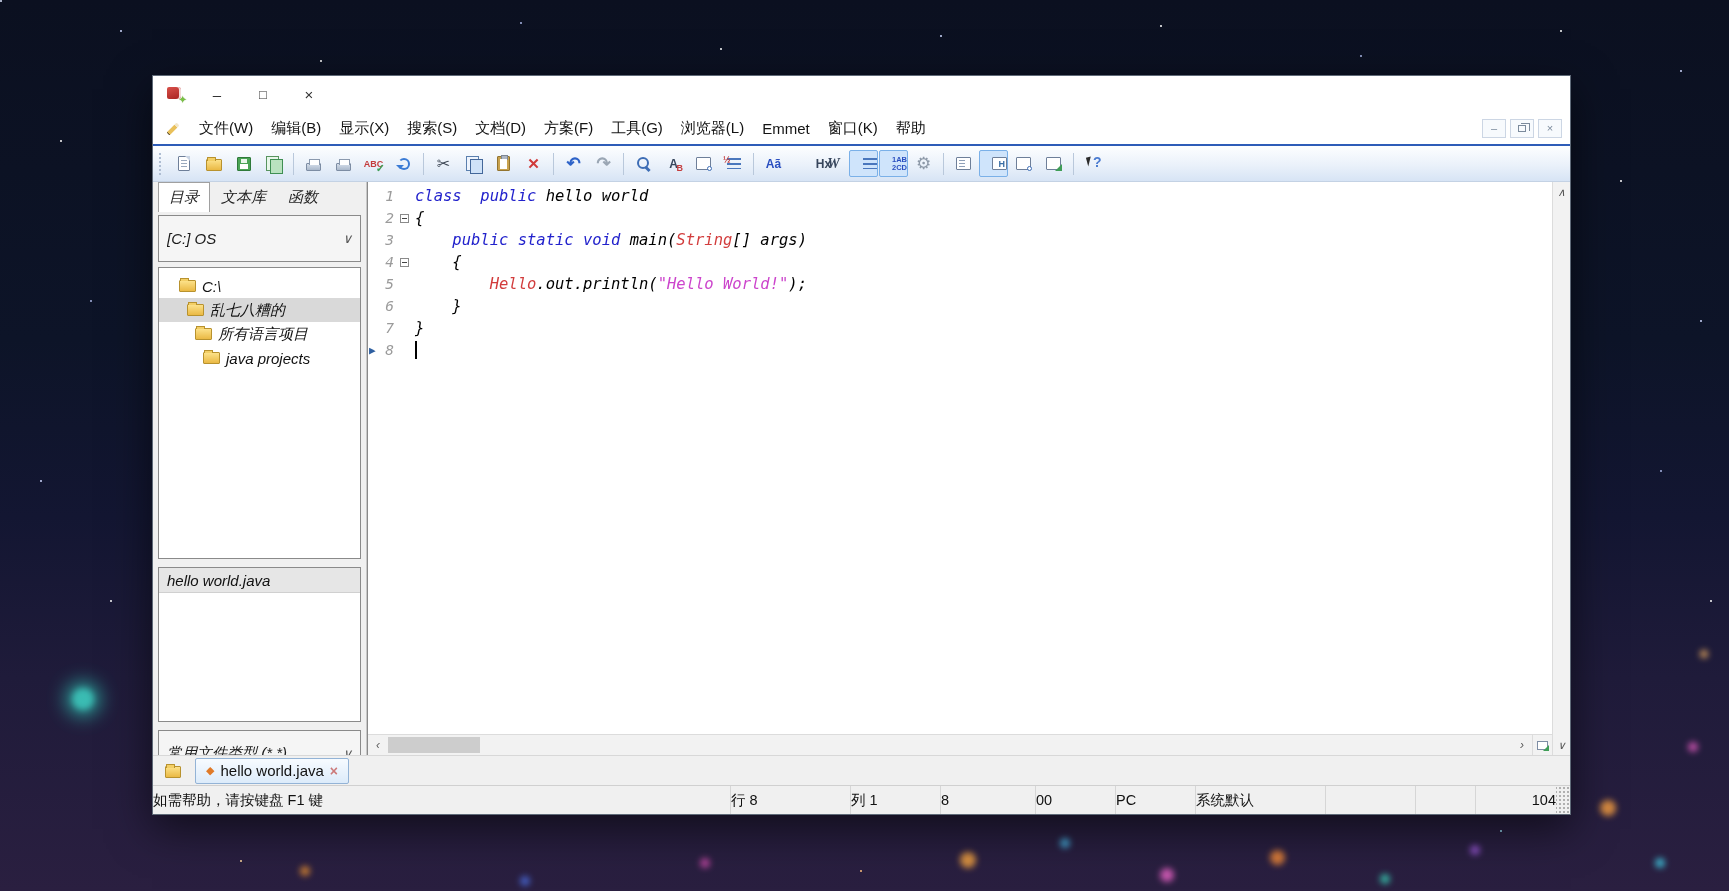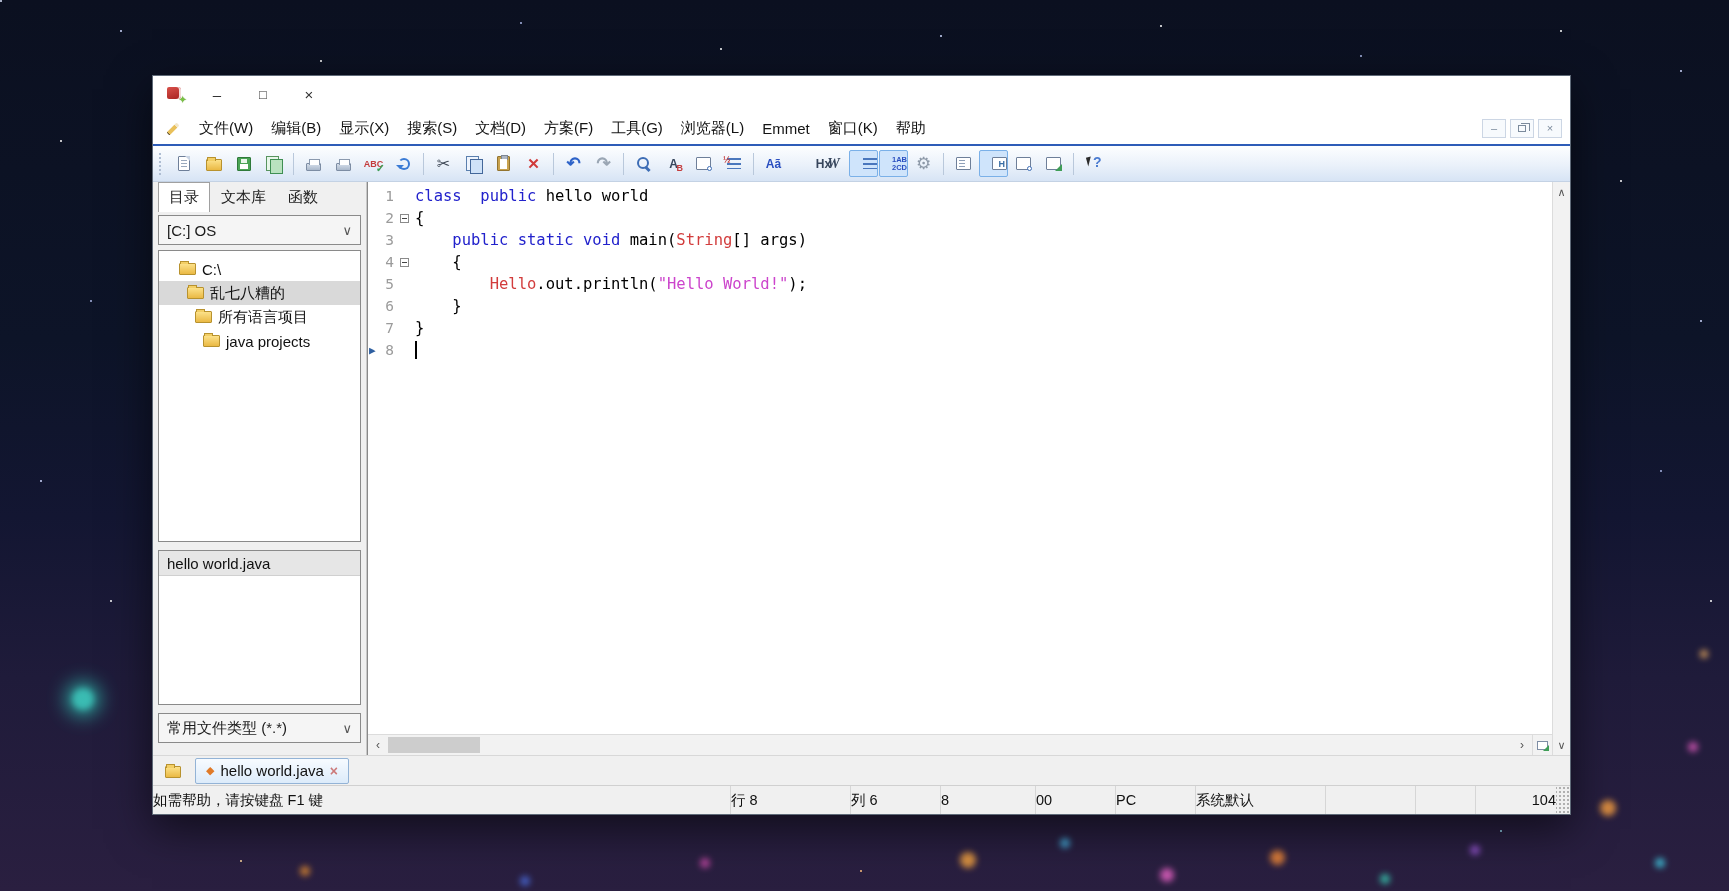--- a/index.html
+++ b/index.html
@@ -98,28 +98,28 @@
   .t-gear { color:#8d99a8; font-size:17px; }
   .t-case { color:#2a4fc0; font-weight:bold; font-size:12px; }
   .t-wrap { font-style:italic; font-family:"Liberation Serif",serif; font-weight:bold; font-size:14px; color:#37465c; }
   .ln-two { display:flex; flex-direction:column; align-items:flex-start; line-height:1; }
   .ln-two span { font-size:7.5px; font-weight:bold; color:#2a4fc0; }
   .repl-a { font-weight:bold; font-size:12px; color:#37465c; }
   .repl-b { font-weight:bold; font-size:9px; color:#c43c3c; position:absolute; right:4px; bottom:3px; }
   .sort-arrow { position:absolute; left:3px; top:4px; font-size:9px; color:#c43c3c; font-weight:bold; }
 
   
-  .content { flex:1; display:flex; min-height:0; background:#86efac; }
+  .content { flex:1; display:flex; min-height:0; background:#86efac;font-style:italic; }
 
   
   .sidebar { width:214px; flex:0 0 auto; display:flex; flex-direction:column; background:#f0f0f0; border-right:1px solid #c8c8c8; padding:0 5px; }
   .side-tabs { height:30px; display:flex; align-items:stretch; flex:0 0 auto; }
   .side-tab { padding:5px 10px 0 10px; font-size:15px; color:#222; border:1px solid transparent; border-bottom:none; }
   .side-tab.active { background:#fff; border-color:#a0a0a0; position:relative; z-index:2; }
-  .combo { height:30px; margin:3px 0 5px 0; background:#f5f5f5; border:1px solid #8a8a8a; display:flex; align-items:center; padding:0 8px; flex:0 0 auto; }
+  .combo { height:47px; margin:3px 0 5px 0; background:#f5f5f5; border:1px solid #8a8a8a; display:flex; align-items:center; padding:0 8px; flex:0 0 auto; }
   .combo .val { flex:1; font-size:15px; color:#1a1a1a; white-space:nowrap; overflow:hidden; }
   .combo .chev { color:#555; font-size:13px; }
   .tree-panel { height:292px; background:#fff; border:1px solid #8a8a8a; overflow:hidden; padding-top:6px; flex:0 0 auto; }
   .tree-row { height:24px; display:flex; align-items:center; font-size:15px; white-space:nowrap; }
   .tree-row.selected { background:#d9d9d9; }
   .tree-folder { width:17px; height:12px; position:relative; background:linear-gradient(180deg,#fce189,#eab944); border:1px solid #b8922e; border-radius:1px; margin-right:6px; flex:0 0 auto; }
   .tree-folder::before { content:""; position:absolute; left:0; top:-3px; width:7px; height:2px; background:#f3cf66; border:1px solid #b8922e; border-bottom:none; }
   .files-panel { height:155px; margin-top:8px; background:#fff; border:1px solid #8a8a8a; overflow:hidden; flex:0 0 auto; }
   .file-row { height:25px; display:flex; align-items:center; padding:0 8px; font-size:15px; background:#e6e6e6; border-bottom:1px solid #d0d0d0; }
   .filter-combo { margin-top:8px; }
@@ -445,21 +445,21 @@
       <span class="doc-tab">
         <span class="tab-diamond">◆</span>
         <span>hello world.java</span>
         <span class="tab-close">×</span>
       </span>
     </div>
 
     <div class="statusbar">
       <span class="sb-cell sb-help">如需帮助，请按键盘 F1 键</span>
       <span class="sb-cell sb-line">行 8</span>
-      <span class="sb-cell sb-col">列 6</span>
+      <span class="sb-cell sb-col">列 1</span>
       <span class="sb-cell sb-total">8</span>
       <span class="sb-cell sb-hex">00</span>
       <span class="sb-cell sb-pc">PC</span>
       <span class="sb-cell sb-enc">系统默认</span>
       <span class="sb-cell sb-b1"></span>
       <span class="sb-cell sb-b2"></span>
       <span class="sb-cell sb-num">104</span>
       <span class="sb-cell sb-grip"></span>
     </div>
 

